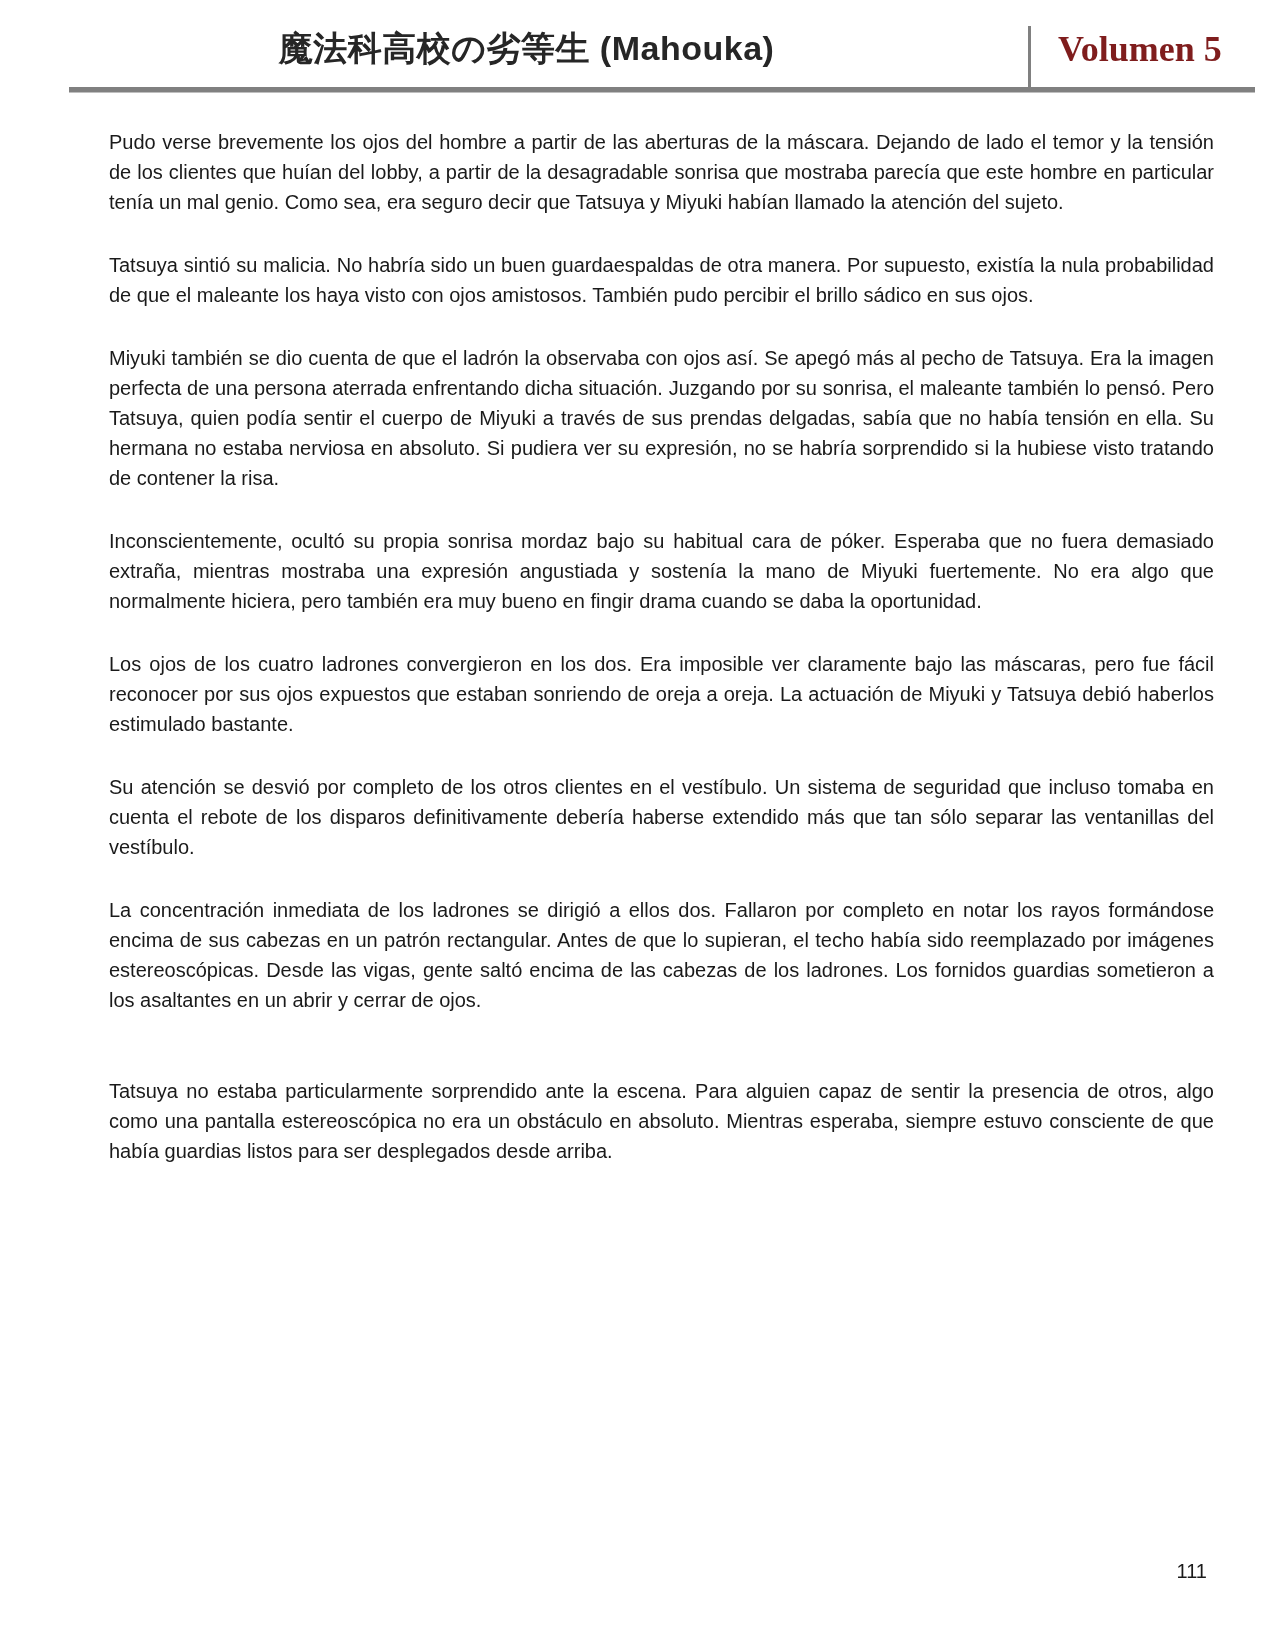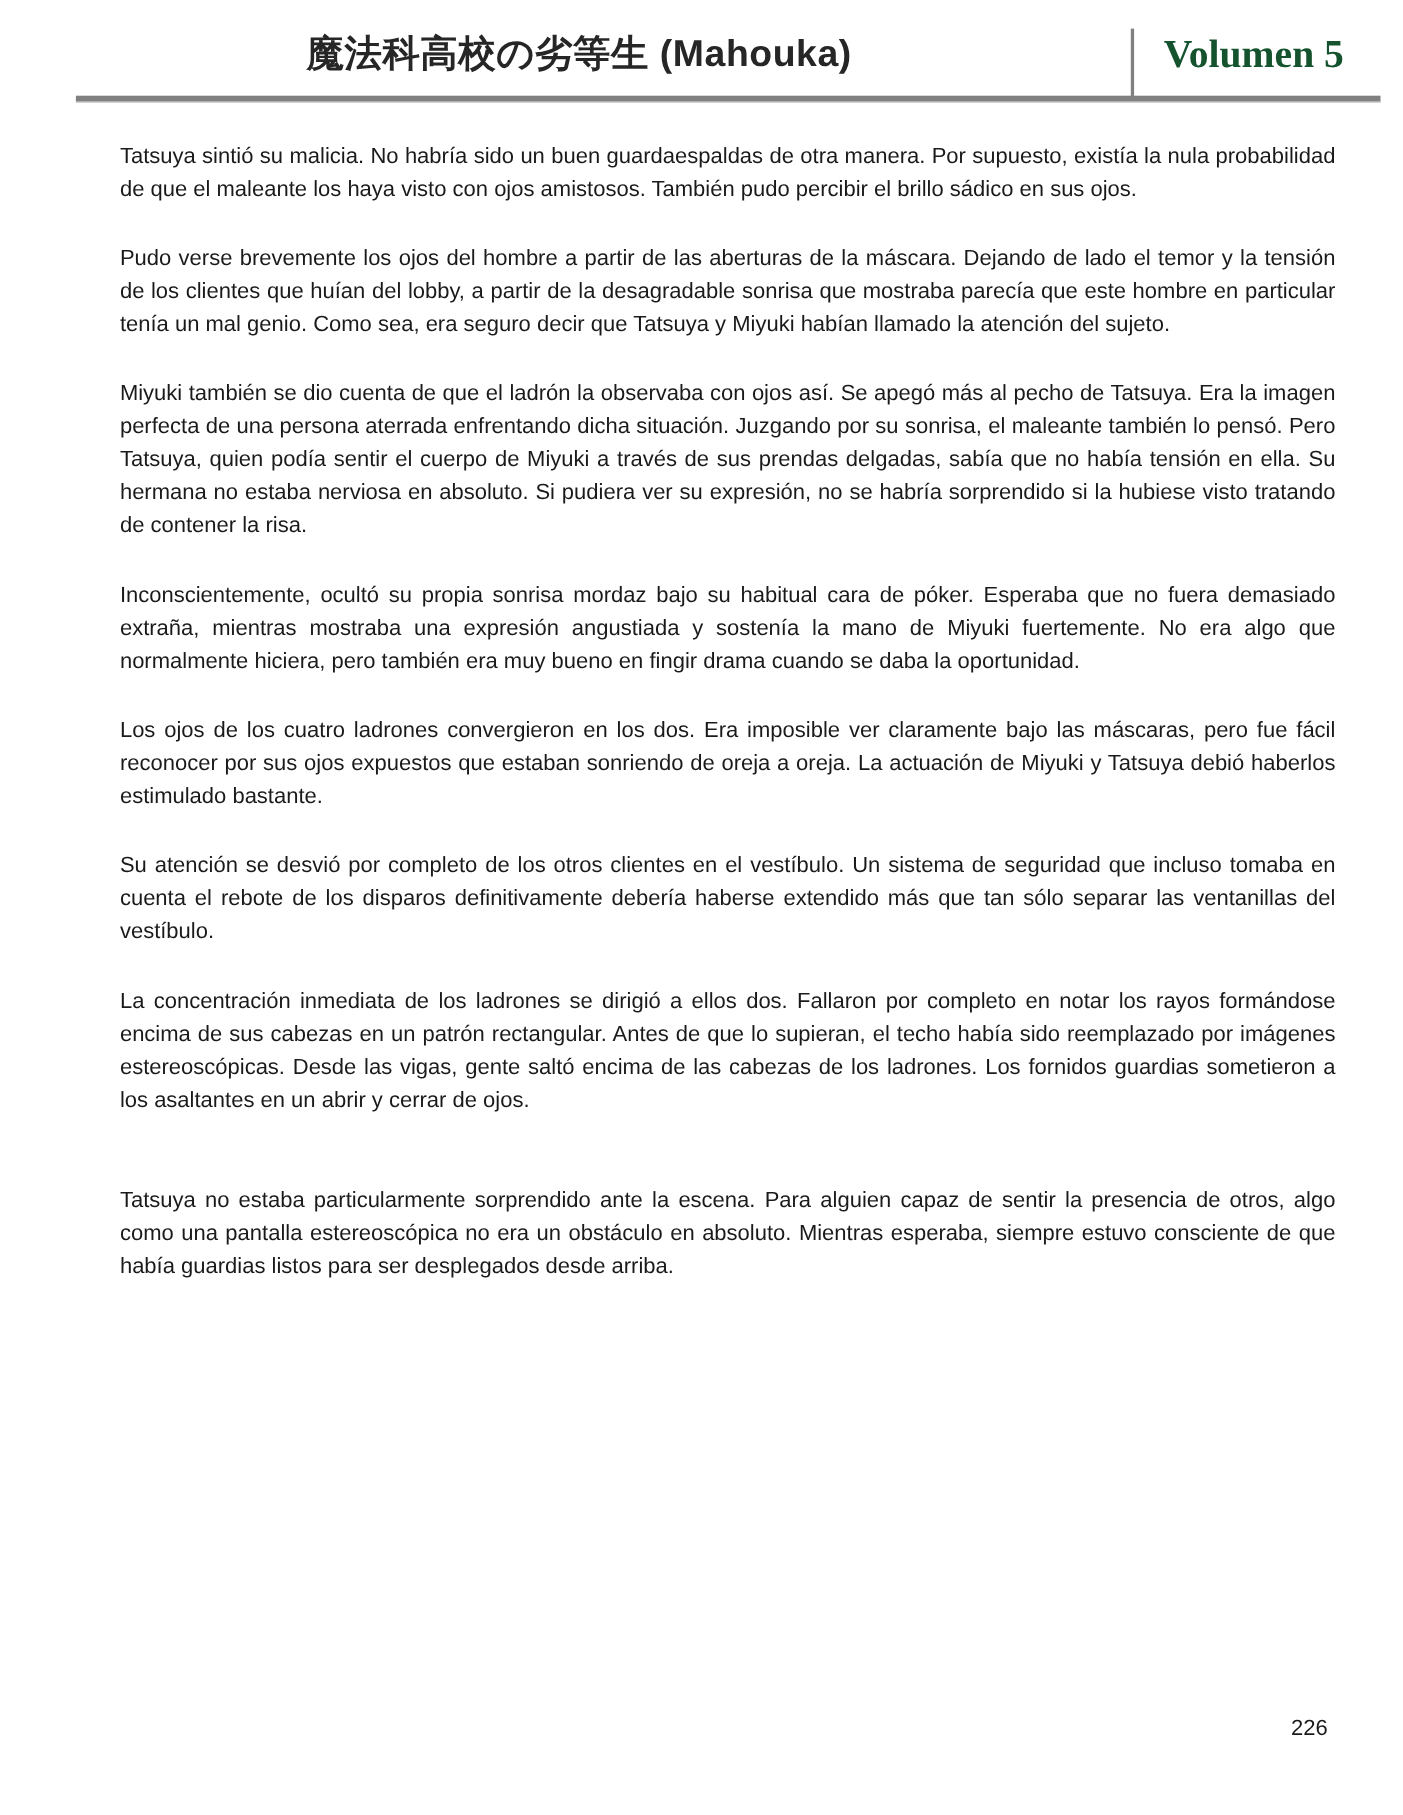--- a/index.html
+++ b/index.html
@@ -83,31 +83,31 @@
   }
 </style>
 </head>
 <body>
 
 <div class="page">
 
   <div class="header">
     <div class="header-title">魔法科高校の劣等生 (Mahouka)</div>
     <div class="header-divider" style="background: rgb(128, 128, 128);"></div>
-    <div class="header-volume" style="color: #14532d;">Volumen 5</div>
+    <div class="header-volume" style="color: #7f1d1d;">Volumen 5</div>
     <div class="header-rule" style="background: rgb(128, 128, 128);"></div>
   </div>
 
   <div class="content">
+      <p>Pudo verse brevemente los ojos del hombre a partir de las aberturas de la máscara. Dejando de lado el temor y la tensión de los clientes que huían del lobby, a partir de la desagradable sonrisa que mostraba parecía que este hombre en particular tenía un mal genio. Como sea, era seguro decir que Tatsuya y Miyuki habían llamado la atención del sujeto.</p>
       <p>Tatsuya sintió su malicia. No habría sido un buen guardaespaldas de otra manera. Por supuesto, existía la nula probabilidad de que el maleante los haya visto con ojos amistosos. También pudo percibir el brillo sádico en sus ojos.</p>
-      <p>Pudo verse brevemente los ojos del hombre a partir de las aberturas de la máscara. Dejando de lado el temor y la tensión de los clientes que huían del lobby, a partir de la desagradable sonrisa que mostraba parecía que este hombre en particular tenía un mal genio. Como sea, era seguro decir que Tatsuya y Miyuki habían llamado la atención del sujeto.</p>
       <p>Miyuki también se dio cuenta de que el ladrón la observaba con ojos así. Se apegó más al pecho de Tatsuya. Era la imagen perfecta de una persona aterrada enfrentando dicha situación. Juzgando por su sonrisa, el maleante también lo pensó. Pero Tatsuya, quien podía sentir el cuerpo de Miyuki a través de sus prendas delgadas, sabía que no había tensión en ella. Su hermana no estaba nerviosa en absoluto. Si pudiera ver su expresión, no se habría sorprendido si la hubiese visto tratando de contener la risa.</p>
       <p>Inconscientemente, ocultó su propia sonrisa mordaz bajo su habitual cara de póker. Esperaba que no fuera demasiado extraña, mientras mostraba una expresión angustiada y sostenía la mano de Miyuki fuertemente. No era algo que normalmente hiciera, pero también era muy bueno en fingir drama cuando se daba la oportunidad.</p>
       <p>Los ojos de los cuatro ladrones convergieron en los dos. Era imposible ver claramente bajo las máscaras, pero fue fácil reconocer por sus ojos expuestos que estaban sonriendo de oreja a oreja. La actuación de Miyuki y Tatsuya debió haberlos estimulado bastante.</p>
       <p>Su atención se desvió por completo de los otros clientes en el vestíbulo. Un sistema de seguridad que incluso tomaba en cuenta el rebote de los disparos definitivamente debería haberse extendido más que tan sólo separar las ventanillas del vestíbulo.</p>
       <p>La concentración inmediata de los ladrones se dirigió a ellos dos. Fallaron por completo en notar los rayos formándose encima de sus cabezas en un patrón rectangular. Antes de que lo supieran, el techo había sido reemplazado por imágenes estereoscópicas. Desde las vigas, gente saltó encima de las cabezas de los ladrones. Los fornidos guardias sometieron a los asaltantes en un abrir y cerrar de ojos.</p>
       <div class="blank-line"></div>
       <p>Tatsuya no estaba particularmente sorprendido ante la escena. Para alguien capaz de sentir la presencia de otros, algo como una pantalla estereoscópica no era un obstáculo en absoluto. Mientras esperaba, siempre estuvo consciente de que había guardias listos para ser desplegados desde arriba.</p>
     </div>
 
-  <div class="page-number">226</div>
+  <div class="page-number">111</div>
 
 </div>
 
 </body></html>

